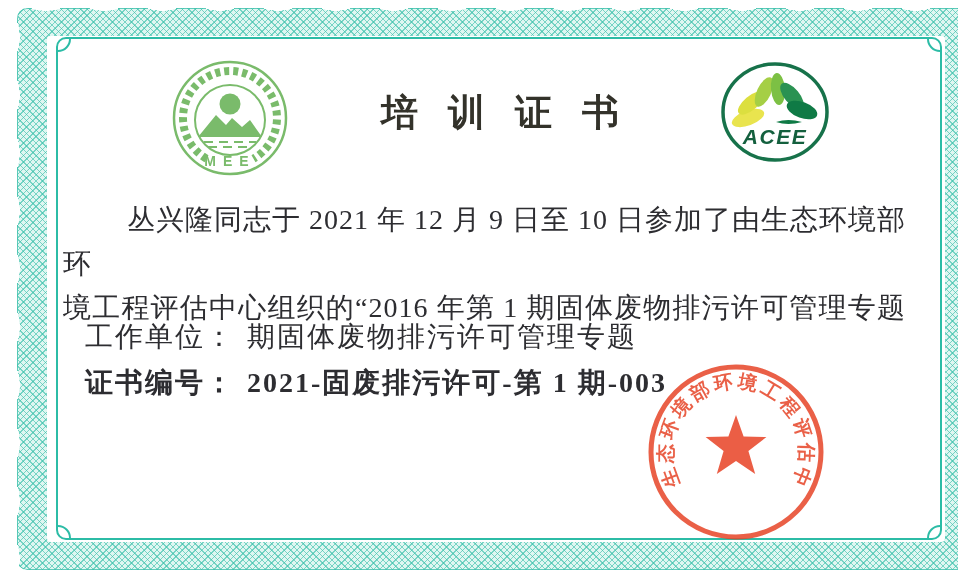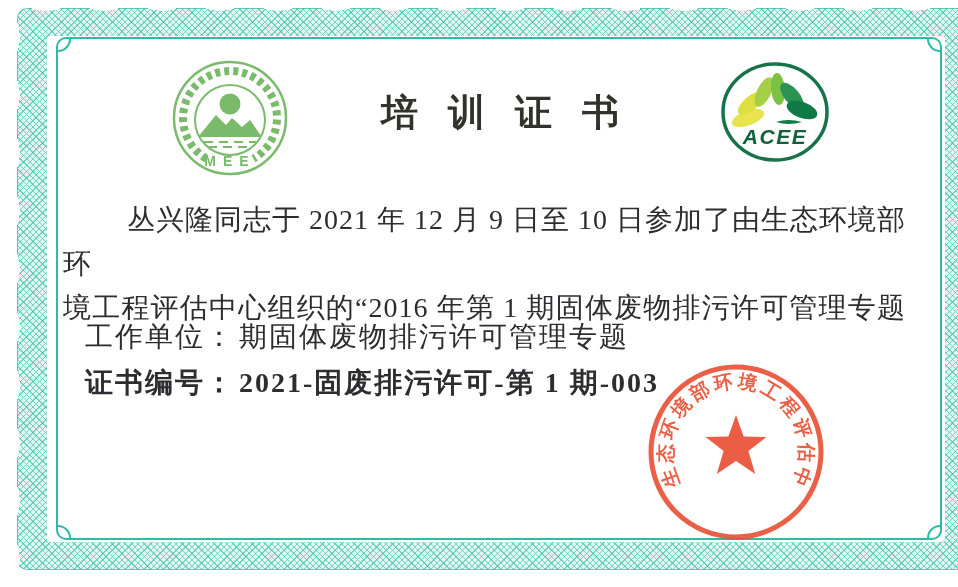--- a/index.html
+++ b/index.html
@@ -54,21 +54,21 @@
     position:absolute;left:63px;top:186px;width:843px;
     font-size:28px;line-height:44px;color:#2d2d31;letter-spacing:1px;margin-top:12px;
   }
   .body-line{white-space:nowrap;}
   .body-line.jline{white-space:normal;text-align:justify;text-align-last:justify;}
   .body-line.indent{text-indent:64px;}
   .field-line{
     position:absolute;left:85px;font-size:28px;color:#2d2d31;
     letter-spacing:2px;white-space:nowrap;
   }
-  .field-line .label{margin-right:4px;}
+  .field-line .label{margin-right:12px;}
   .line-work{top:318px;}
   .line-cert{top:364px;font-weight:bold;}
   .date-line{
     position:absolute;left:610px;top:448px;font-size:28px;color:#2e2e33;
     letter-spacing:4px;white-space:nowrap;z-index:5;
   }
   .seal{position:absolute;left:644px;top:360px;width:184px;height:184px;z-index:4;opacity:.95;}
 </style>
 </head>
 <body>

